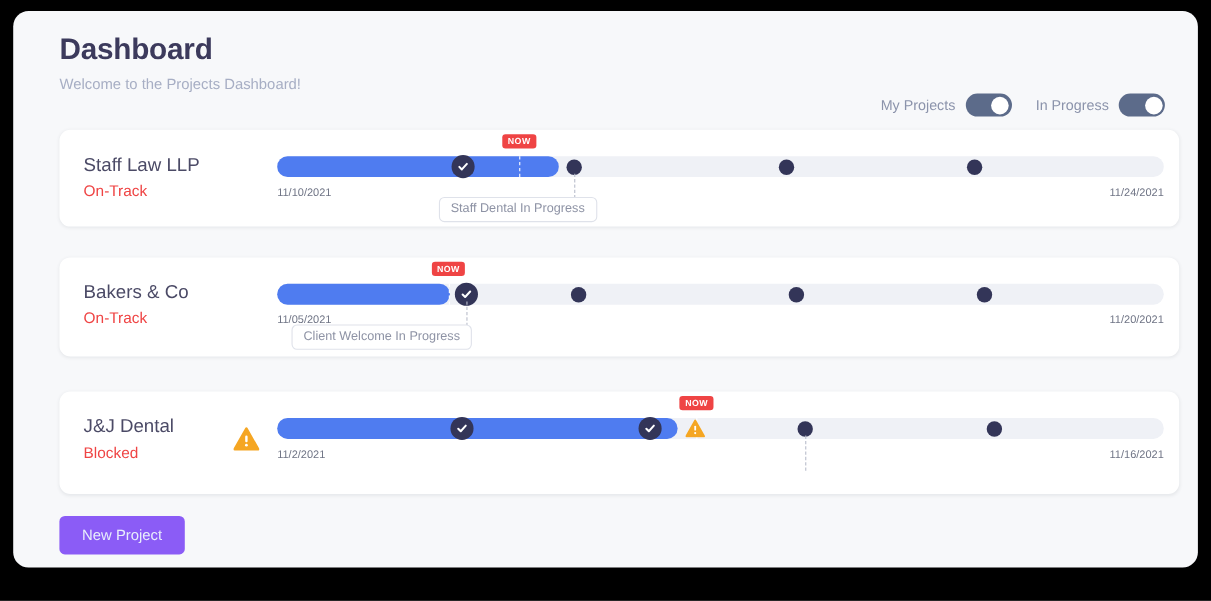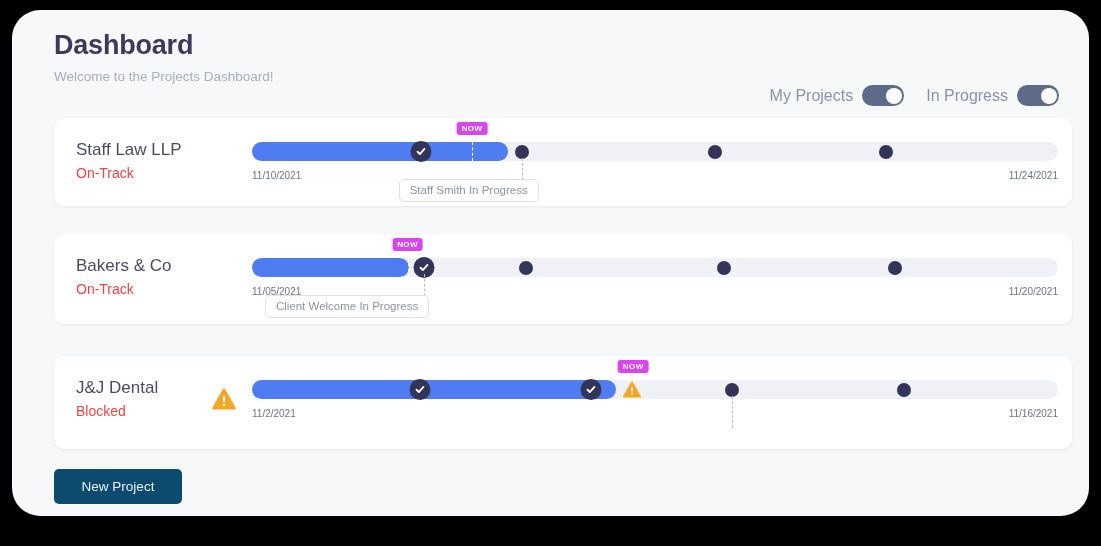--- a/index.html
+++ b/index.html
@@ -8,41 +8,41 @@
     background: #000000;
     font-family: "Liberation Sans", sans-serif;
     overflow: hidden;
   }
 
   #panel {
     position: absolute;
     left: 12px; top: 10px;
     width: 1077px; height: 506px;
     background: #f7f8fa;
-    border-radius: 28px;
+    border-radius: 14px;
     text-decoration: underline;
   }
 
   
   #header { position: absolute; left: 42px; top: 20px; right: 30px; height: 70px; }
   #page-title {
     font-size: 27px; font-weight: bold;
     color: #3c3a5c; letter-spacing: -.2px;
   }
   #page-subtitle {
     margin-top: 8px;
     font-size: 13.5px; color: #a7aec4;
   }
 
   #toggles {
     position: absolute; right: 0; top: 55px;
     display: flex; align-items: center; gap: 22px;
   }
   .toggle-group { display: flex; align-items: center; gap: 9px; }
-  .toggle-label { font-size: 16px; color: #8b93ab; white-space: nowrap; }
+  .toggle-label { font-size: 13px; color: #8b93ab; white-space: nowrap; }
   .switch {
     width: 42px; height: 21px; border-radius: 11px;
     background: #5c6b8a; position: relative; cursor: pointer;
   }
   .switch .knob {
     position: absolute; top: 2.5px; right: 2.5px;
     width: 16px; height: 16px; border-radius: 50%;
     background: #ffffff;
   }
 
@@ -83,21 +83,21 @@
     height: 19px; border-radius: 10px;
     background: #4f7cf0;
   }
   .nowline {
     position: absolute; top: 24px; height: 19px;
     border-left: 1.5px dashed #ffffff;
   }
   .nowbadge {
     position: absolute; top: 4px;
     transform: translateX(-50%);
-    background: #d946ef; color: #ffffff;
+    background: #ef4444; color: #ffffff;
     font-size: 8px; font-weight: bold;
     letter-spacing: .4px;
     padding: 1.5px 5px 2px; border-radius: 3px;
   }
   .dot {
     position: absolute; top: 26.5px;
     width: 14px; height: 14px; border-radius: 50%;
     background: #333558; transform: translateX(-50%);
   }
   .dot.check {
@@ -121,22 +121,22 @@
   .date-left, .date-right {
     position: absolute; top: 52px;
     font-size: 10px; color: #6f7485;
     white-space: nowrap;
   }
   .date-right { right: 0; }
 
   
   #new-project-button {
     position: absolute; left: 42px; top: 459px;
-    width: 128px; height: 35px;
-    background: #0c4a6e; color: #e8eefc;
+    width: 114px; height: 35px;
+    background: #8b5cf6; color: #e8eefc;
     border: none; border-radius: 5px;
     font-family: "Liberation Sans", sans-serif;
     font-size: 13.5px; cursor: pointer;
   }
 </style>
 </head>
 <body>
 
 <div id="panel">
 
@@ -170,21 +170,21 @@
         <div class="nowbadge" style="left:27.3%">NOW</div>
         <div class="dot check" style="left:21%">
           <svg viewBox="0 0 24 24">
             <path d="M4.5 12.5 L9.5 17.5 L19.5 6.5" fill="none" stroke="#fff" stroke-width="4" stroke-linecap="round" stroke-linejoin="round"></path>
           </svg>
         </div>
         <div class="dot" style="left:33.5%"></div>
         <div class="dot" style="left:57.5%"></div>
         <div class="dot" style="left:78.6%"></div>
         <div class="leader" style="left:33.5%;top:40px;height:32px"></div>
-        <div class="tooltip" style="left:18.2%;top:61px">Staff Smith In Progress</div>
+        <div class="tooltip" style="left:18.2%;top:61px">Staff Dental In Progress</div>
         <div class="date-left">11/10/2021</div>
         <div class="date-right">11/24/2021</div>
       </div>
   </div>
 
   <div class="card" id="card1">
     <div class="proj-name">Bakers &amp; Co</div>
     <div class="proj-status">On-Track</div>
     <div class="timeline">
         <div class="track"></div>

